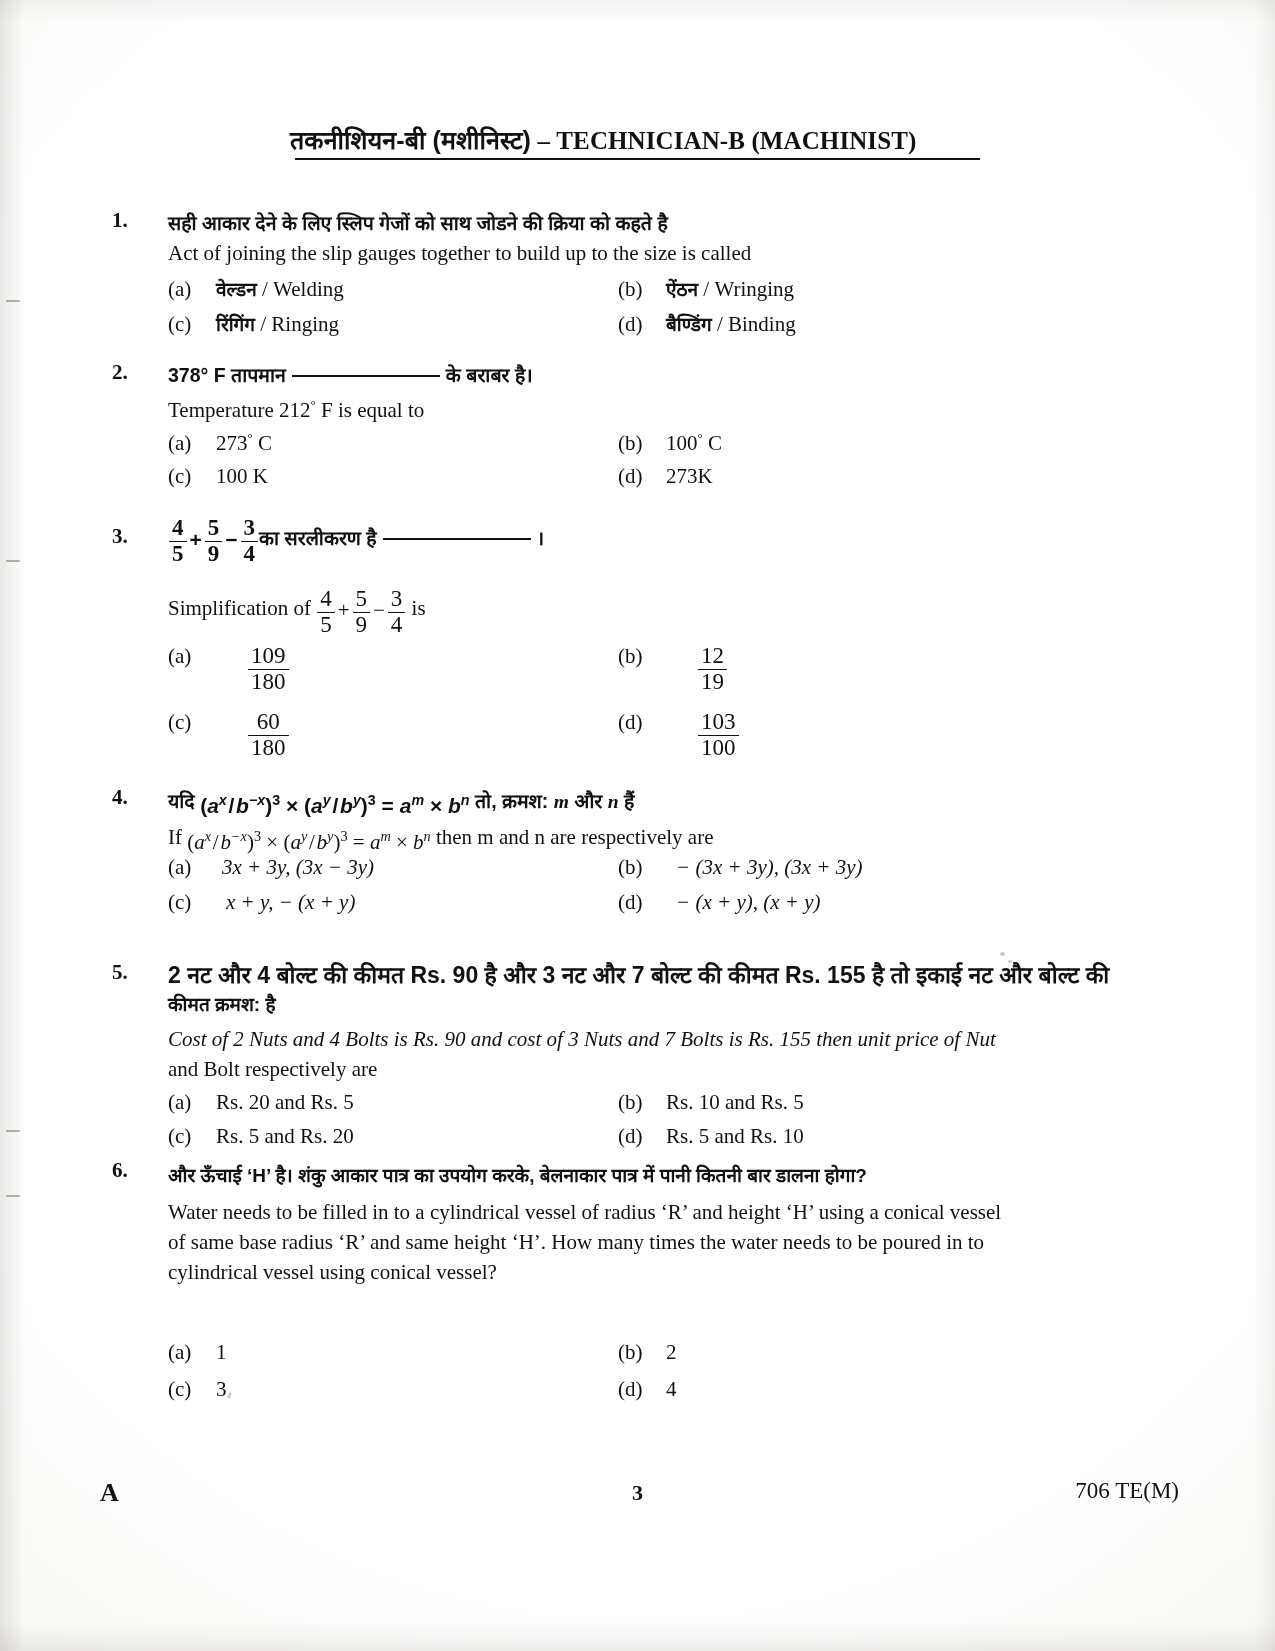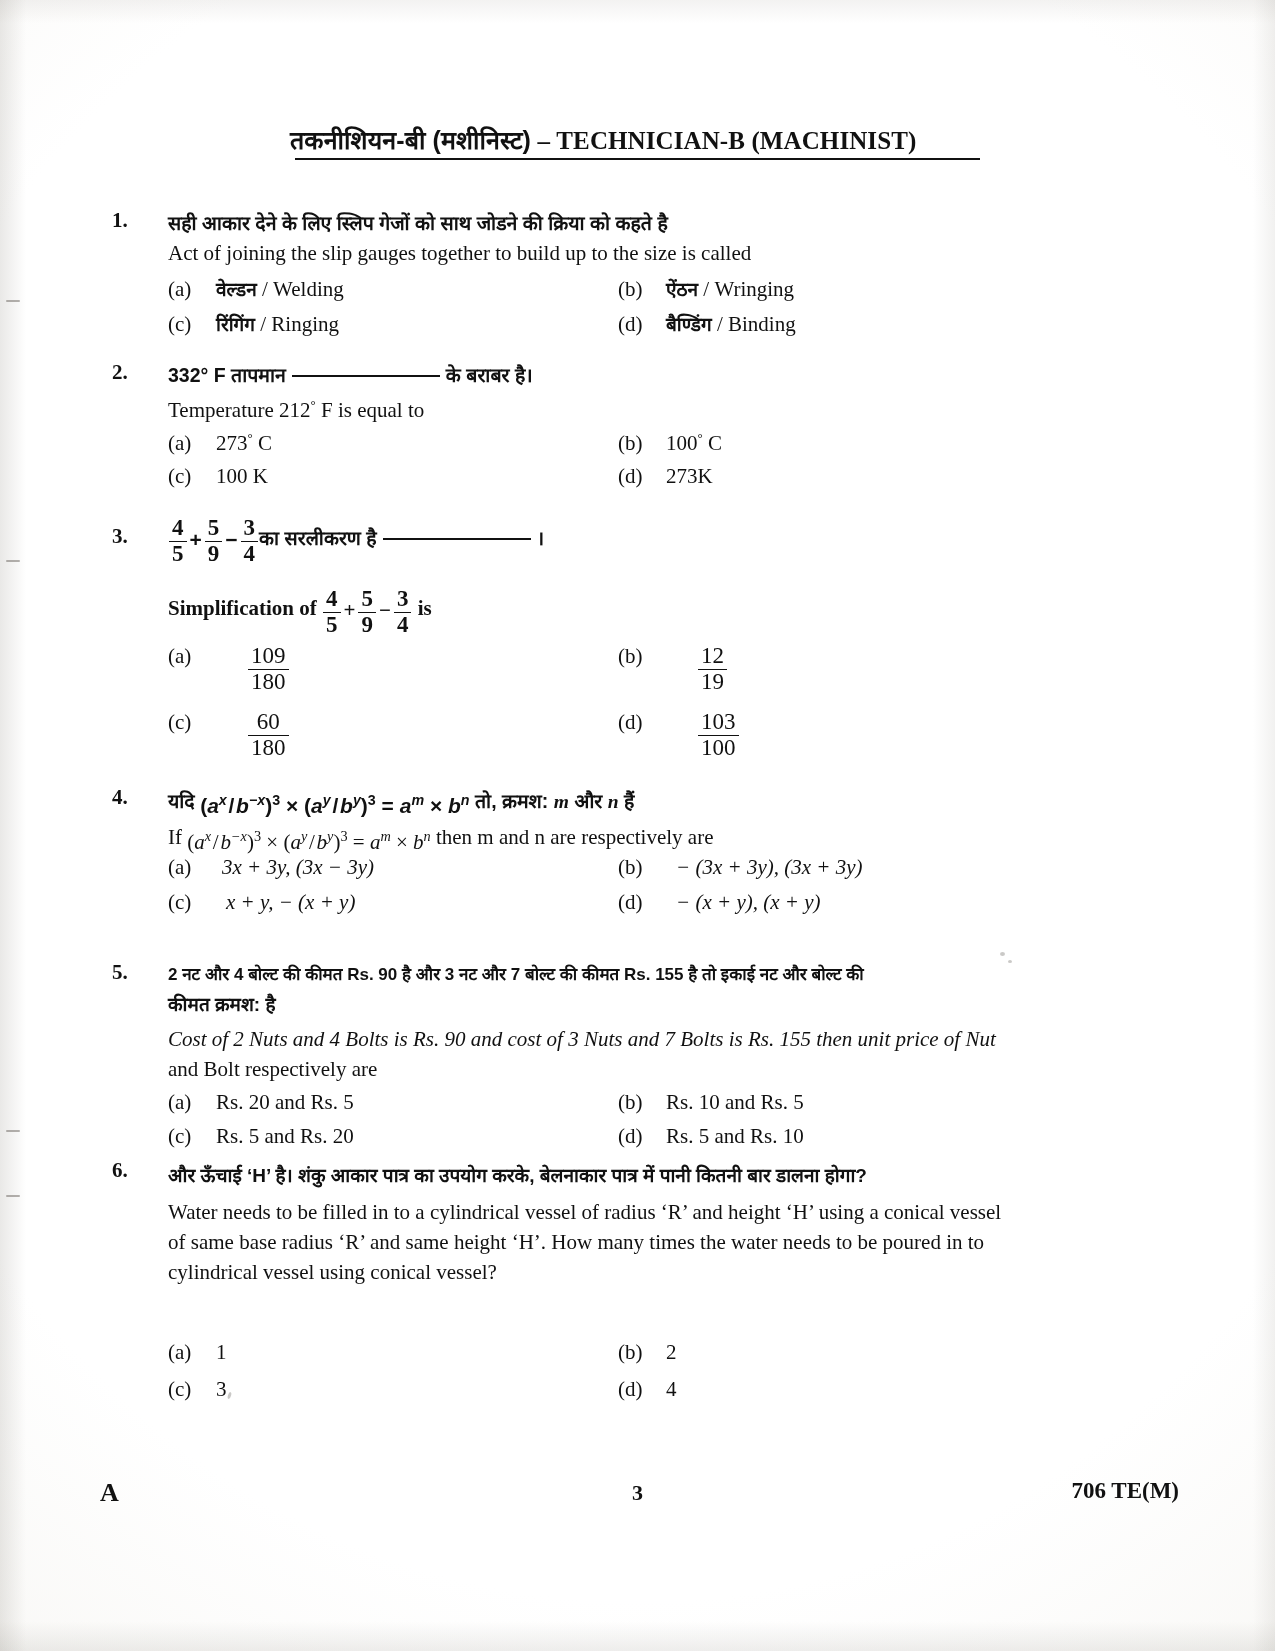--- a/index.html
+++ b/index.html
@@ -191,21 +191,21 @@
     width: 1275px;
     text-align: center;
     font-size: 22px;
     font-weight: bold;
   }
   .footer-right {
     position: absolute;
     right: 108px;
     top: 1478px;
     font-size: 23px;
-    font-weight: bold;
+    font-weight: normal;
   }
 </style>
 </head>
 <body>
 
 <div class="page"></div>
 
 <div class="edge-mark" style="top:300px;"></div>
 <div class="edge-mark" style="top:560px;"></div>
 <div class="edge-mark" style="top:1130px;"></div>
@@ -249,21 +249,21 @@
         <span class="txt"><span class="hi">बैण्डिंग</span>
         <span>/ Binding</span></span>
       </div>
     </div>
   </div>
 
   <div class="q" style="top:360px;">
     <div class="q-num">2.</div>
     <div class="q-body">
       <div class="line-hi">
-        <span>332° F तापमान</span><span class="blank-rule"></span><span>के बराबर है।</span>
+        <span>378° F तापमान</span><span class="blank-rule"></span><span>के बराबर है।</span>
       </div>
       <div class="line-en">
         <span>Temperature 212</span><span class="deg">°</span>
         <span>F is equal to</span>
       </div>
     </div>
     <div class="opts" style="height:74px;">
       <div class="opt col-a" style="top:66px;">
         <span class="tag">(a)</span>
         <span class="txt"><span>273</span><span class="deg">°</span>
@@ -295,21 +295,21 @@
             <span class="den">5</span>
           </span><span class="op">+</span><span class="frac bg">
             <span class="num">5</span>
             <span class="den">9</span>
           </span><span class="op">−</span><span class="frac bg">
             <span class="num">3</span>
             <span class="den">4</span>
           </span>
         </span><span>का सरलीकरण है</span><span class="blank-rule"></span><span>।</span>
       </div>
-      <div class="line-en" style="line-height:56px;margin-top:12px;font-weight:bold;">
+      <div class="line-en" style="line-height:56px;margin-top:12px;">
         <span>Simplification of</span>
         <span class="mathline">
           <span class="frac bg">
             <span class="num">4</span>
             <span class="den">5</span>
           </span><span class="op">+</span><span class="frac bg">
             <span class="num">5</span>
             <span class="den">9</span>
           </span><span class="op">−</span><span class="frac bg">
             <span class="num">3</span>
@@ -385,21 +385,21 @@
       <div class="opt col-b italic" style="top:101px;">
         <span class="tag" style="font-style:normal;">(d)</span>
         <span class="txt" style="margin-left:10px;">− (x + y), (x + y)</span>
       </div>
     </div>
   </div>
 
   <div class="q" style="top:960px;">
     <div class="q-num">5.</div>
     <div class="q-body" style="width:1010px;">
-      <div class="line-hi" style="font-size:17px;">2 नट और 4 बोल्ट की कीमत Rs. 90 है और 3 नट और 7 बोल्ट की कीमत Rs. 155 है तो इकाई नट और बोल्ट की</div>
+      <div class="line-hi" style="font-size:23px;">2 नट और 4 बोल्ट की कीमत Rs. 90 है और 3 नट और 7 बोल्ट की कीमत Rs. 155 है तो इकाई नट और बोल्ट की</div>
       <div class="line-hi" style="font-size:19px;">कीमत क्रमश: है</div>
       <div class="line-en" style="margin-top:4px;font-style:italic;">Cost of 2 Nuts and 4 Bolts is Rs. 90 and cost of 3 Nuts and 7 Bolts is Rs. 155 then unit price of Nut</div>
       <div class="line-en">and Bolt respectively are</div>
     </div>
     <div class="opts" style="height:74px;">
       <div class="opt col-a" style="top:126px;">
         <span class="tag">(a)</span>
         <span class="txt">Rs. 20 and Rs. 5</span>
       </div>
       <div class="opt col-b" style="top:126px;">

